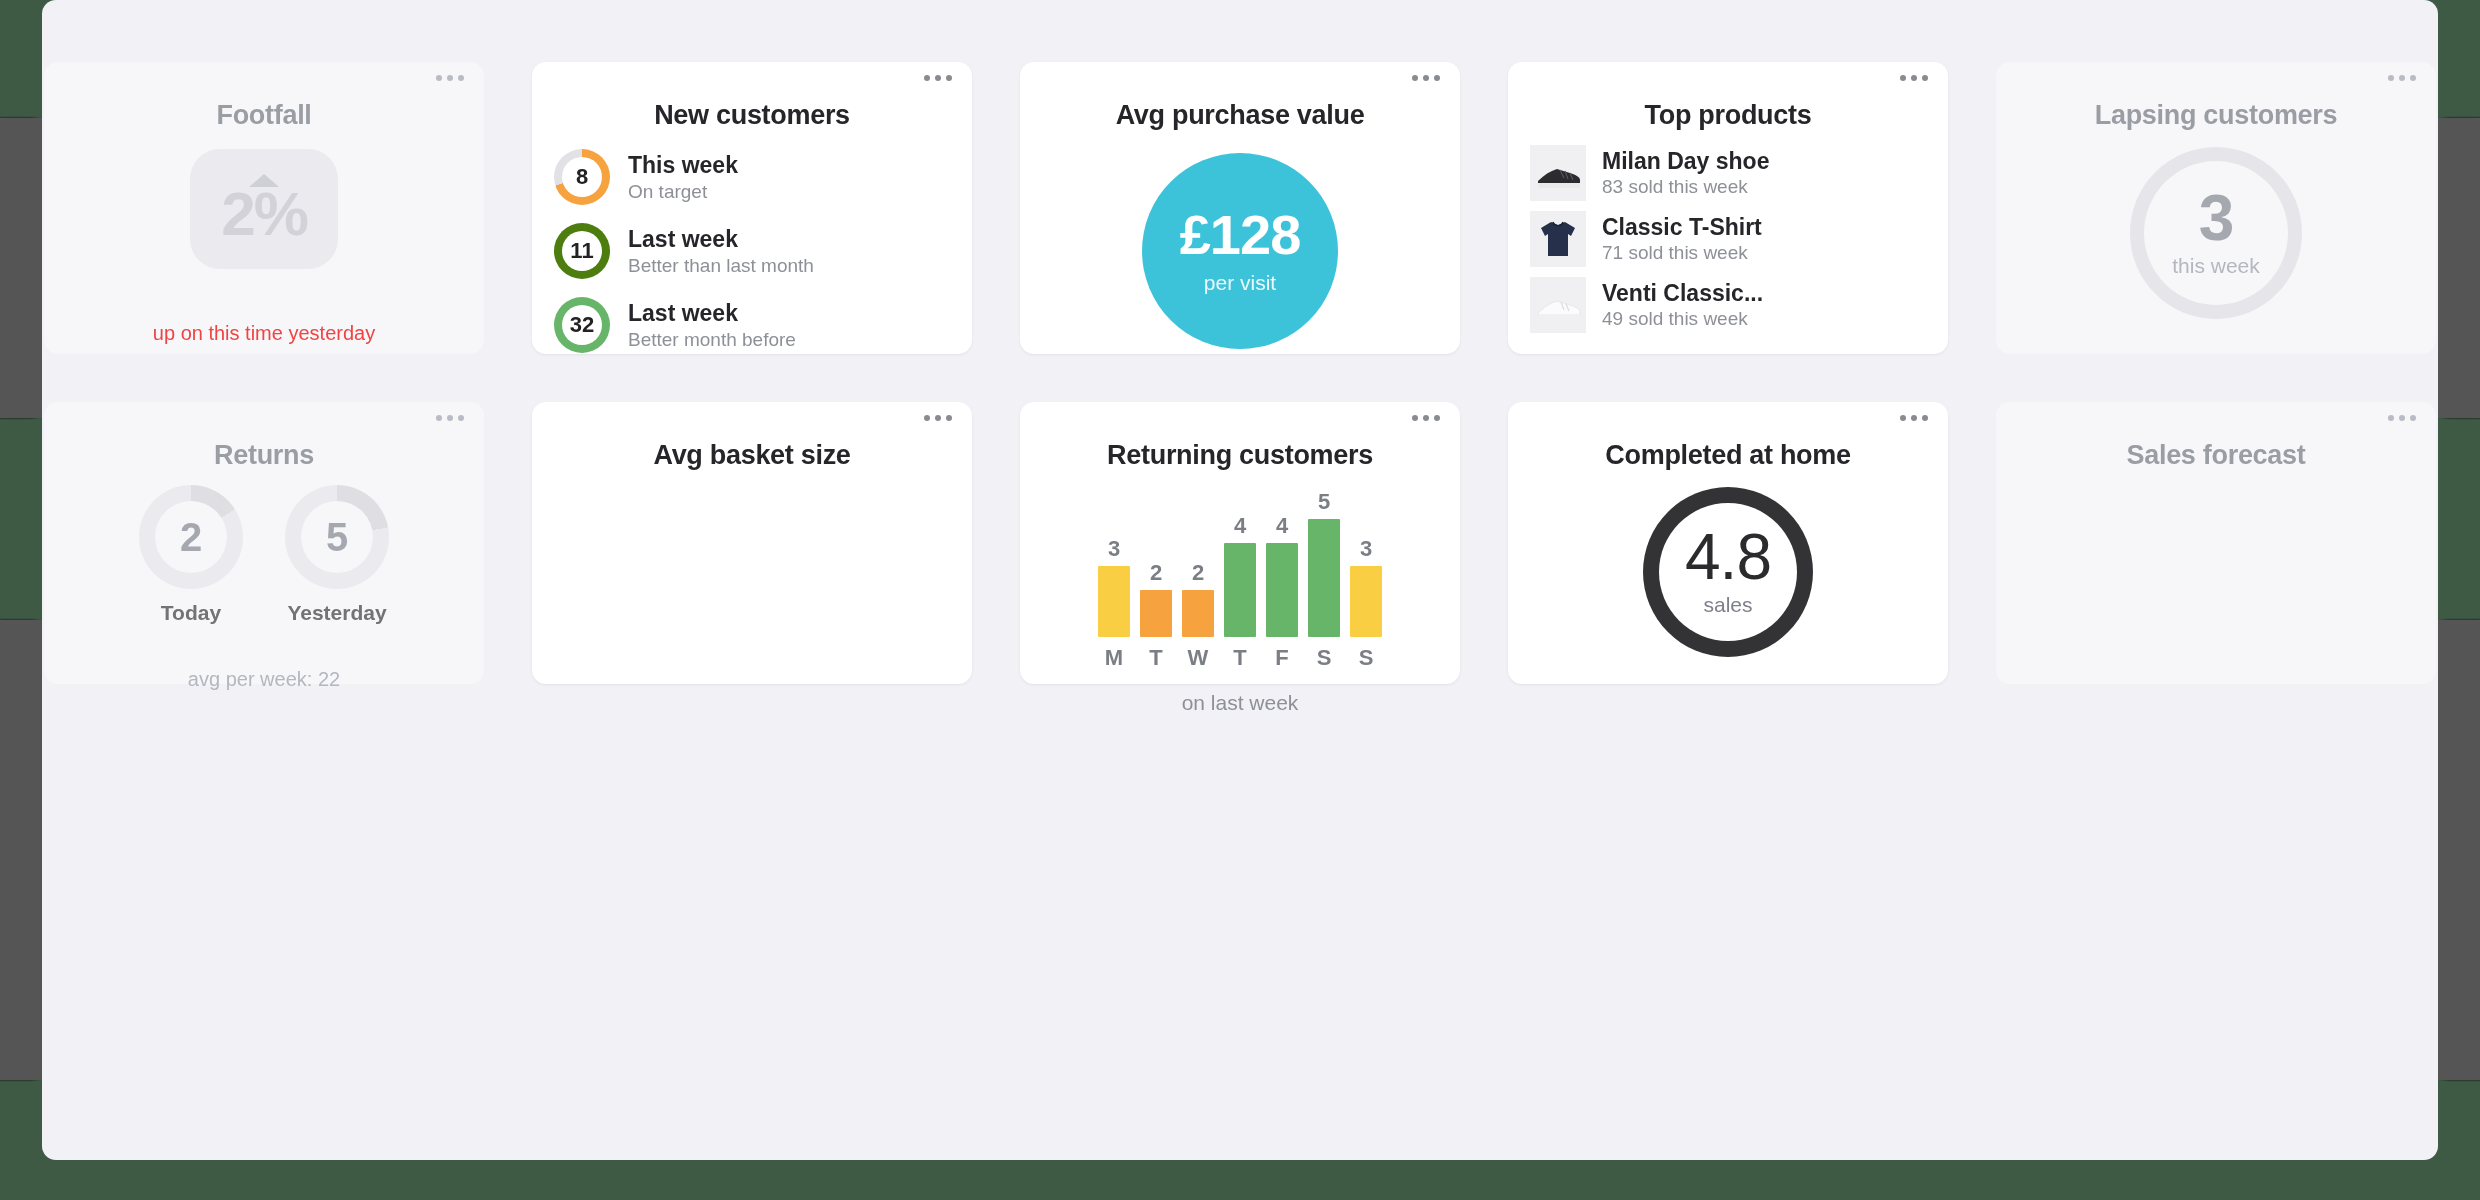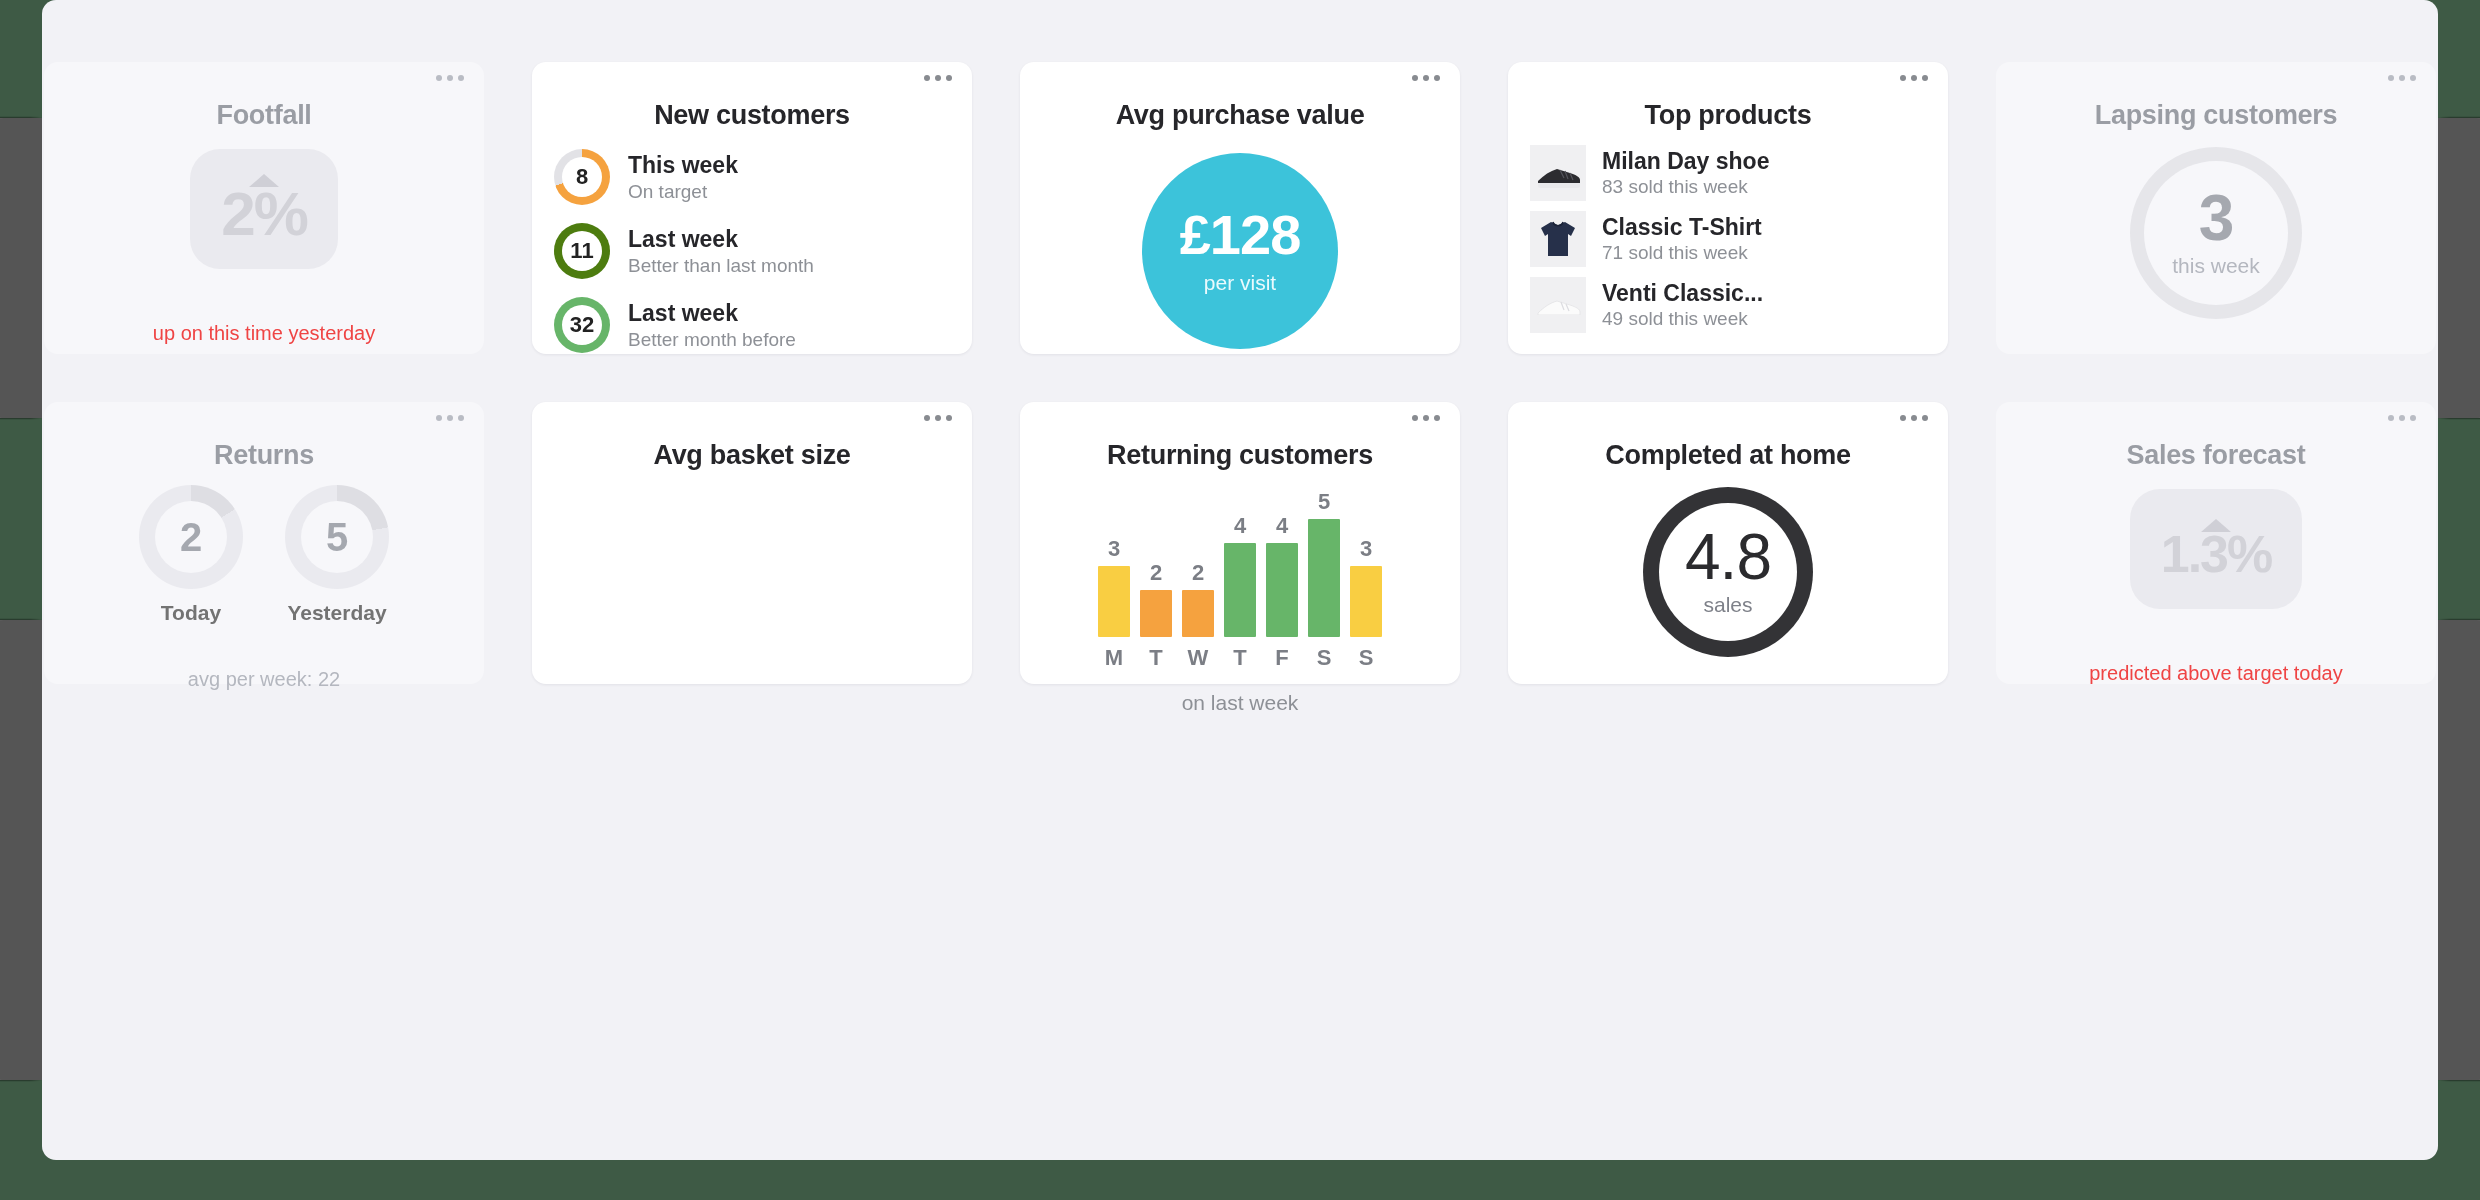--- a/index.html
+++ b/index.html
@@ -473,23 +473,16 @@
       </div>
     </div>
 
     <div class="card ghost row2">
       <div class="dots">
           <i></i>
           <i></i>
           <i></i>
         </div>
       <div class="card-title">Sales forecast</div>
-      <div class="ghost-body">
-        <div class="ghost-tile wide">
-          <div class="ghost-arrow"></div>
-          <div class="ghost-pct small">1.3%</div>
-        </div>
-        <div class="ghost-caption">predicted above target today</div>
-      </div>
     </div>
 
   </div>
 </div>
 
 </body></html>

